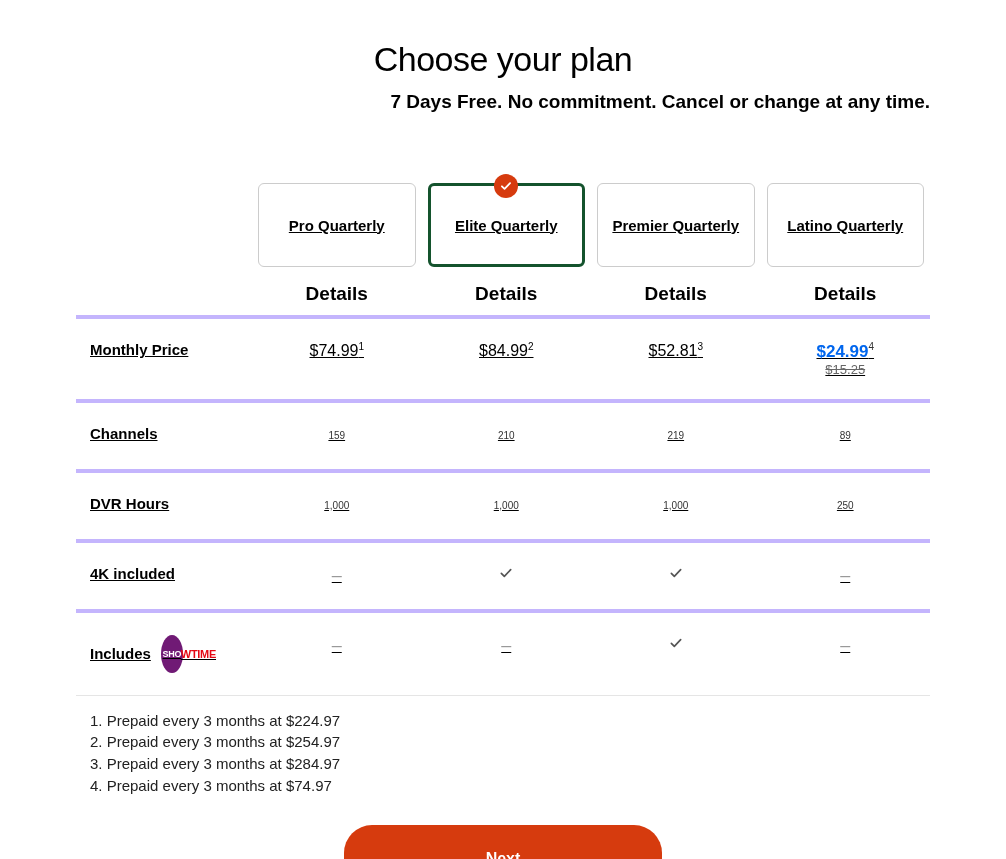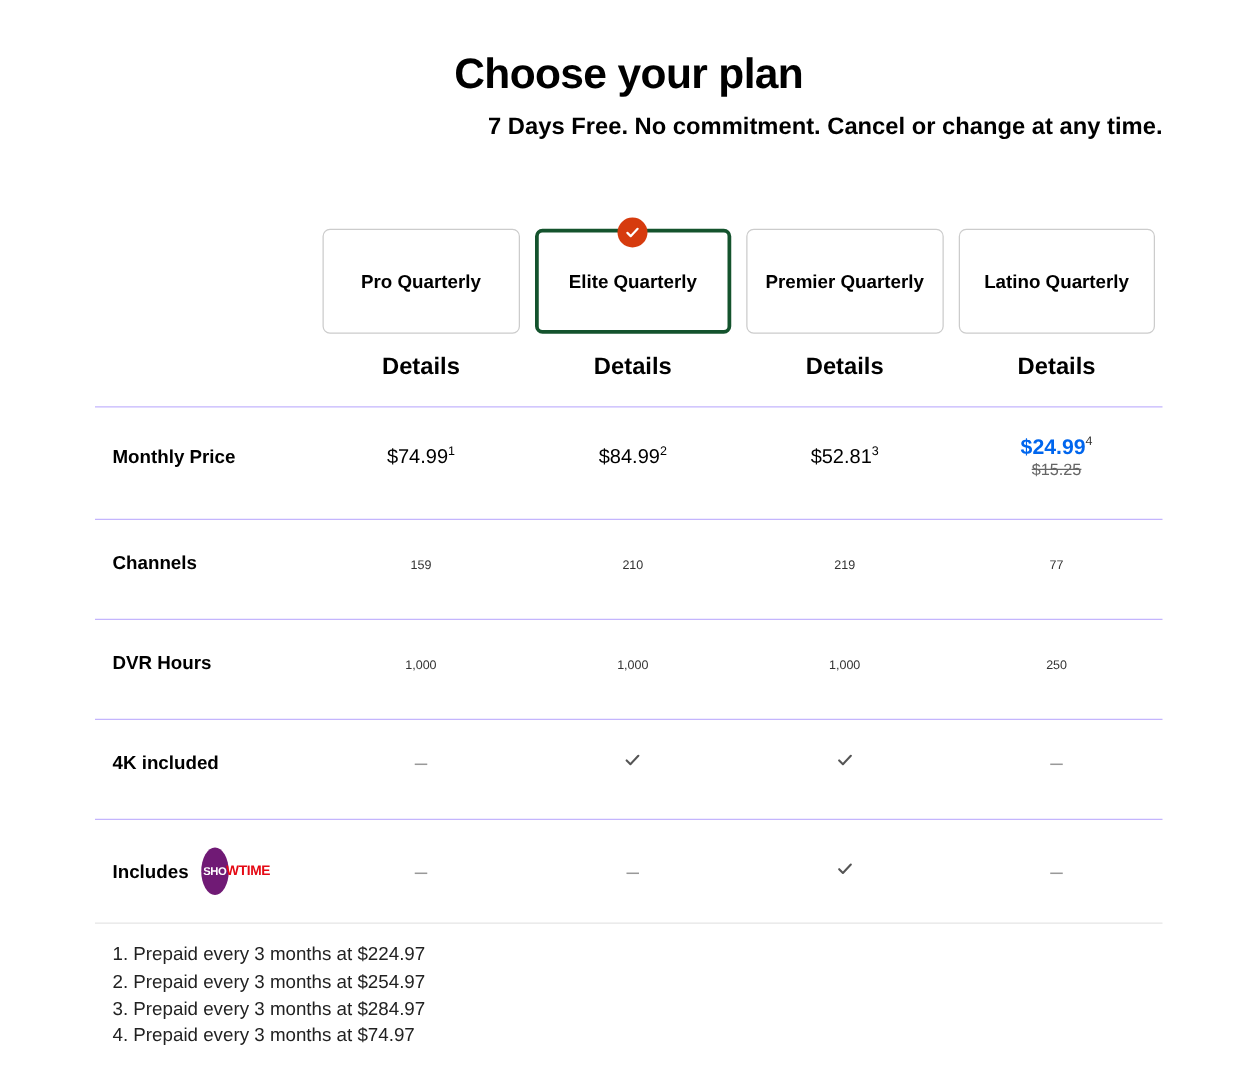--- a/index.html
+++ b/index.html
@@ -1,36 +1,36 @@
 <!DOCTYPE html>
 <html><head>
   <meta charset="utf-8">
   <style>
     * { box-sizing: border-box; margin: 0; padding: 0; }
     body { font-family: -apple-system, BlinkMacSystemFont, "Segoe UI", Helvetica, Arial, sans-serif; background: #fff; color: #000; }
     .container { width: 1006px; margin: 0 auto; padding: 40px 76px 30px; }
-    .heading { text-align: center; font-size: 34px; font-weight: 700; letter-spacing: -0.5px; margin-bottom: 12px; }
+    .heading { text-align: center; font-size: 34px; font-weight: 400; letter-spacing: -0.5px; margin-bottom: 12px; }
     .sub { text-align: right; font-size: 19px; font-weight: 700; margin-bottom: 70px; }
 
     .grid { width: 100%; }
-    .row { display: flex; align-items: center; }
+    .row { display: flex; align-items: flex-start; text-decoration: underline; }
     .label-col { width: 176px; flex: 0 0 176px; padding-left: 14px; font-size: 15px; font-weight: 700; }
     .plan-col { flex: 1 1 0; text-align: center; }
 
     .cards-row .label-col { }
     .card-wrap { position: relative; padding: 0 6px; }
     .card { position: relative; border: 1px solid #ccc; border-radius: 6px; height: 84px; display: flex; align-items: center; justify-content: center; font-weight: 700; font-size: 15px; cursor: pointer; background: #fff; }
     .card.selected { border: 3px solid #14532d; }
     .check-badge { position: absolute; top: -12px; left: 50%; transform: translateX(-50%); width: 24px; height: 24px; background: #d63b0e; border-radius: 50%; display: flex; align-items: center; justify-content: center; }
     .check-badge svg { width: 14px; height: 14px; }
 
     .details-row { padding: 16px 0 10px; }
     .details-link { font-size: 19px; font-weight: 600; cursor: pointer; display: inline-block; }
 
-    .data-row { border-top: 1px solid #c4b5fd; min-height: 70px; padding: 22px 0; margin-top: 10px; }
+    .data-row { border-top: 4px solid #c4b5fd; min-height: 70px; padding: 22px 0; }
     .data-row:last-of-type { border-bottom: 1px solid #e5e5e5; }
     .val { font-size: 10px; color: #333; }
     .price { font-size: 16px; color: #000; }
     .price sup { font-size: 10px; vertical-align: super; }
     .sale { font-size: 17px; font-weight: 800; color: #0066ee; }
     .sale sup { font-size: 10px; vertical-align: super; color: #333; font-weight: 400; }
     .old { font-size: 13px; color: #666; text-decoration: line-through; }
 
     .dash { color: #999; font-size: 18px; }
     .chk { display: inline-flex; }
@@ -108,21 +108,21 @@
         <div class="sale"><span>$24.99</span><sup>4</sup></div>
         <div class="old">$15.25</div>
       </div>
     </div>
 
     <div class="row data-row">
       <div class="label-col">Channels</div>
       <div class="plan-col"><span class="val">159</span></div>
       <div class="plan-col"><span class="val">210</span></div>
       <div class="plan-col"><span class="val">219</span></div>
-      <div class="plan-col"><span class="val">77</span></div>
+      <div class="plan-col"><span class="val">89</span></div>
     </div>
 
     <div class="row data-row">
       <div class="label-col">DVR Hours</div>
       <div class="plan-col"><span class="val">1,000</span></div>
       <div class="plan-col"><span class="val">1,000</span></div>
       <div class="plan-col"><span class="val">1,000</span></div>
       <div class="plan-col"><span class="val">250</span></div>
     </div>
 

